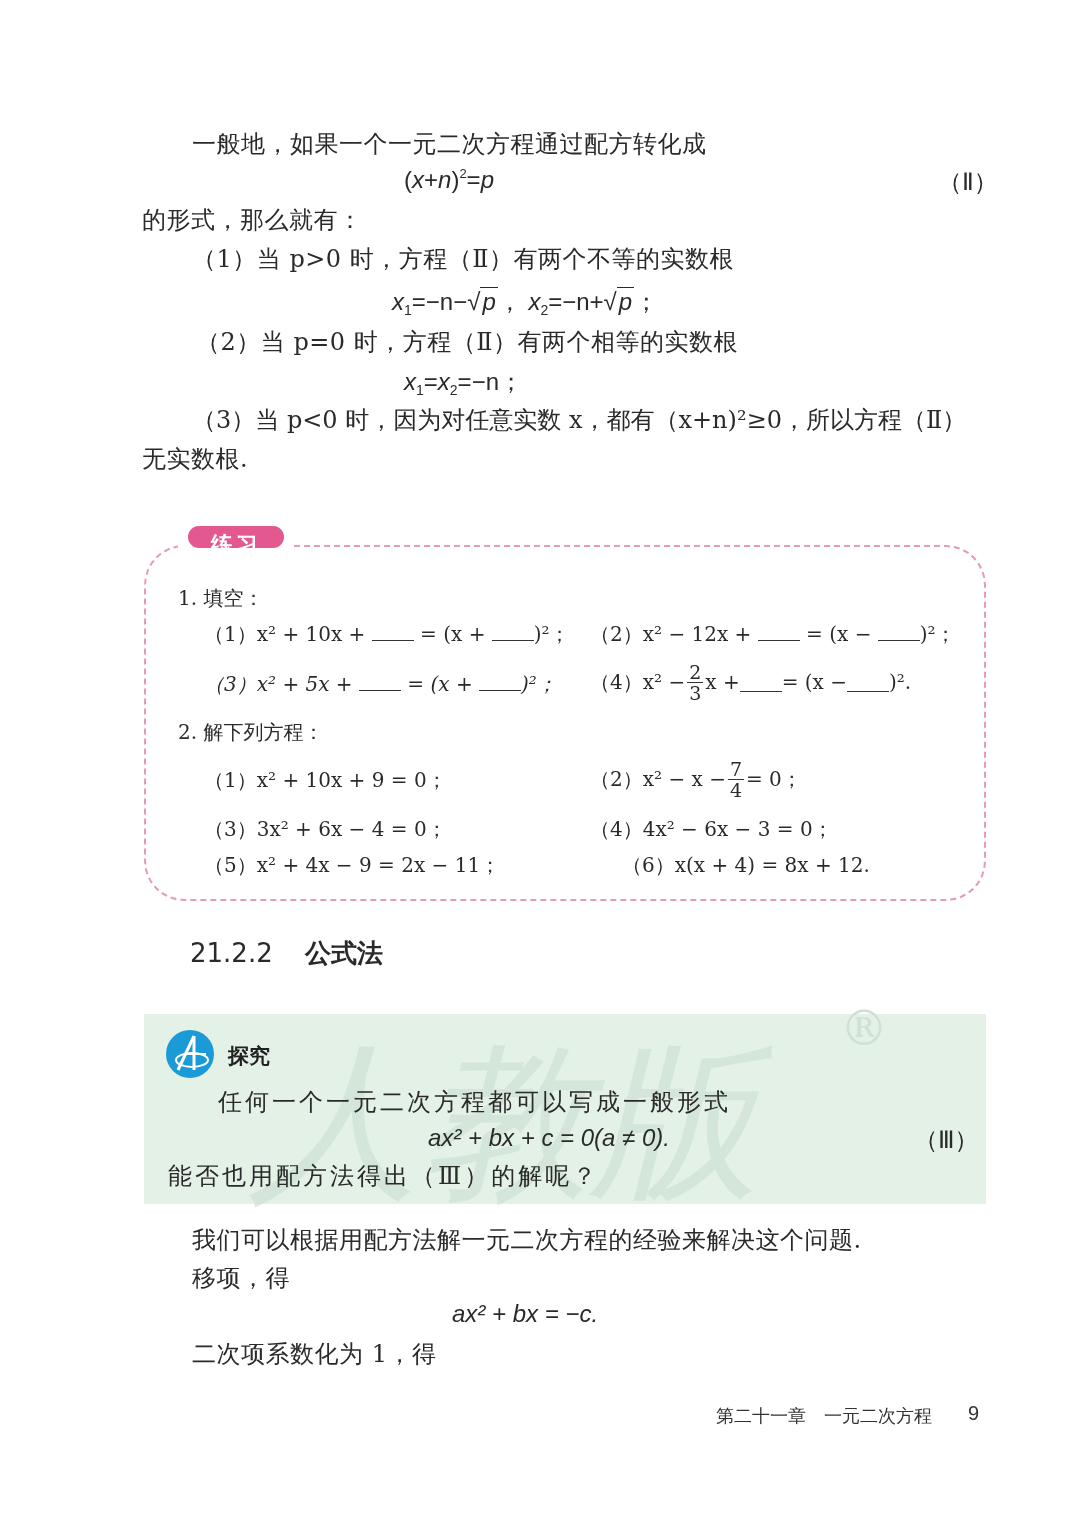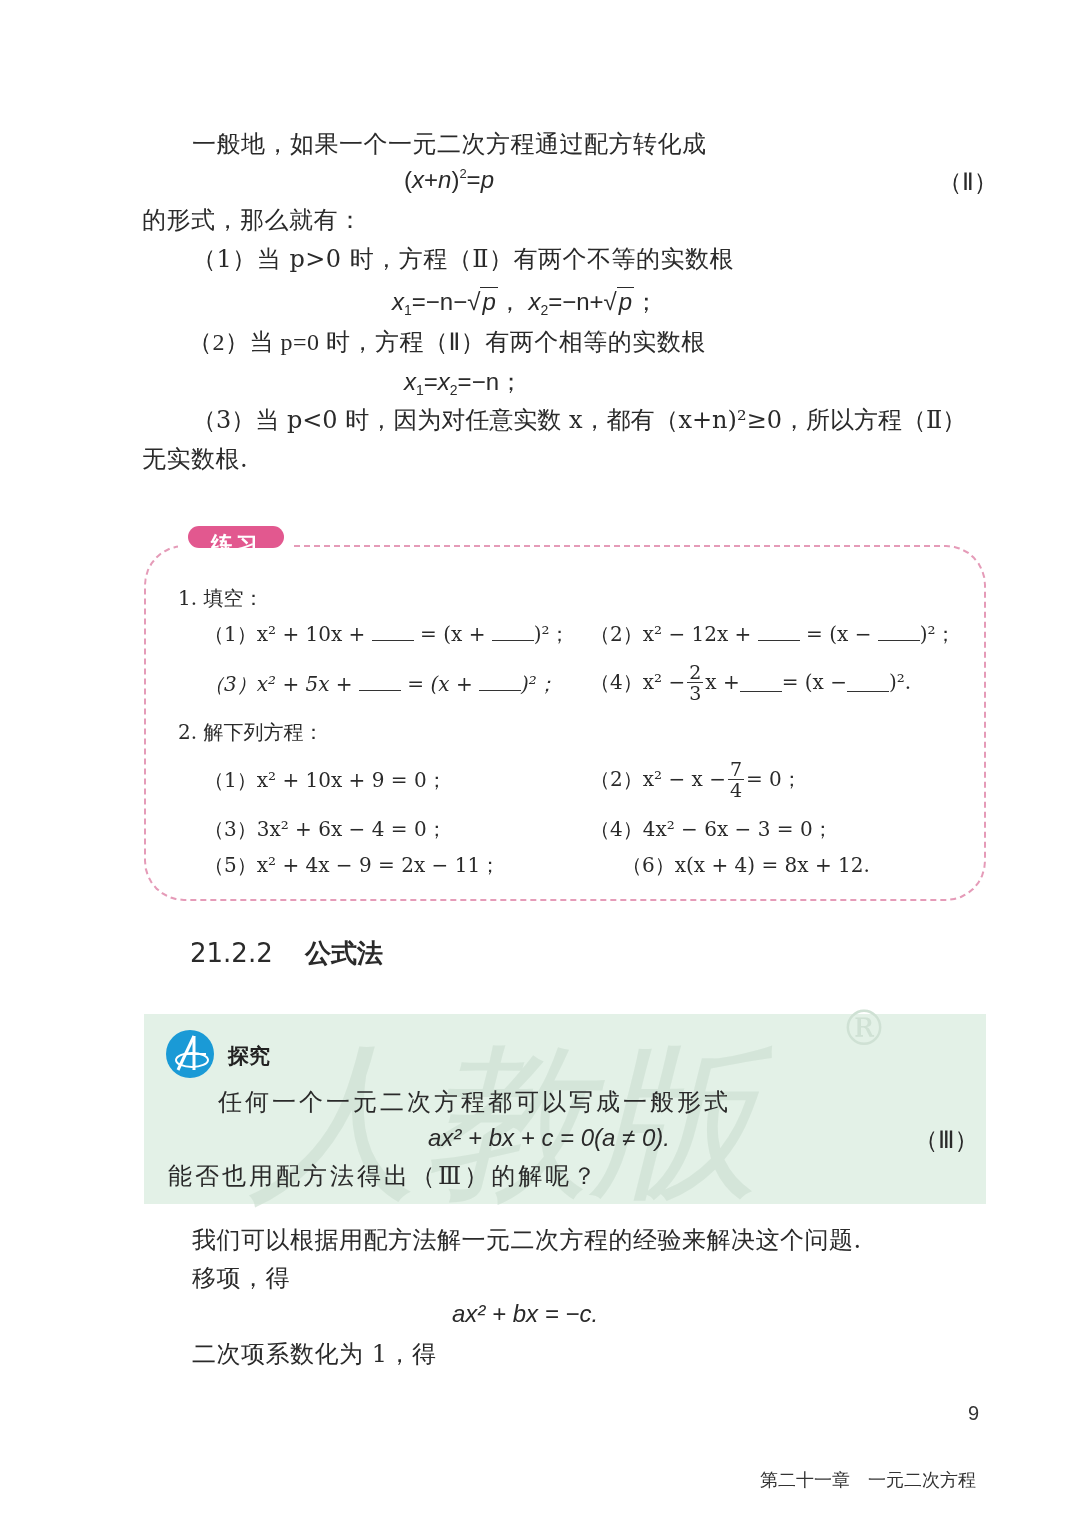--- a/index.html
+++ b/index.html
@@ -51,21 +51,21 @@
 <div class="abs eqnum" style="left:938px;top:166px;">（Ⅱ）</div>
 
 <div class="abs txt" style="left:142px;top:204px;">的形式，那么就有：</div>
 <div class="abs txt" style="left:192px;top:243px;">（1）当 p&gt;0 时，方程（Ⅱ）有两个不等的实数根</div>
 
 <div class="abs math" style="left:392px;top:286px;">
   <i>x</i><sub>1</sub><span>=−n−</span>√<span class="sqrt">p</span><span>，</span>
   <i>x</i><sub>2</sub><span>=−n+</span>√<span class="sqrt">p</span><span>；</span>
 </div>
 
-<div class="abs txt" style="left:188px;top:326px;font-family:Liberation Serif, serif;">（2）当 p=0 时，方程（Ⅱ）有两个相等的实数根</div>
+<div class="abs txt" style="left:196px;top:326px;">（2）当 p=0 时，方程（Ⅱ）有两个相等的实数根</div>
 
 <div class="abs math" style="left:404px;top:366px;">
   <i>x</i><sub>1</sub><span>=</span><i>x</i><sub>2</sub><span>=−n；</span>
 </div>
 
 <div class="abs txt" style="left:192px;top:404px;letter-spacing:0;">（3）当 p&lt;0 时，因为对任意实数 x，都有（x+n)²≥0，所以方程（Ⅱ）</div>
 <div class="abs txt" style="left:142px;top:443px;">无实数根.</div>
 
 <div class="practice-box"></div>
 <div class="pill-mask"></div>
@@ -145,14 +145,14 @@
 <div class="abs txt" style="left:218px;top:1086px;letter-spacing:3px;">任何一个一元二次方程都可以写成一般形式</div>
 <div class="abs math" style="left:428px;top:1124px;font-style:italic;">ax² + bx + c = 0(a ≠ 0).</div>
 <div class="abs eqnum" style="left:914px;top:1124px;">（Ⅲ）</div>
 <div class="abs txt" style="left:168px;top:1160px;letter-spacing:3px;">能否也用配方法得出（Ⅲ）的解呢？</div>
 
 <div class="abs txt" style="left:192px;top:1224px;">我们可以根据用配方法解一元二次方程的经验来解决这个问题.</div>
 <div class="abs txt" style="left:192px;top:1262px;">移项，得</div>
 <div class="abs math" style="left:452px;top:1300px;font-style:italic;">ax² + bx = −c.</div>
 <div class="abs txt" style="left:192px;top:1338px;">二次项系数化为 1，得</div>
 
-<div class="abs" style="left:716px;top:1468px;font-size:18px;color:#333;white-space:nowrap;margin-left:44px;">第二十一章　一元二次方程</div>
+<div class="abs" style="left:716px;top:1404px;font-size:18px;color:#333;white-space:nowrap;">第二十一章　一元二次方程</div>
 <div class="abs" style="left:968px;top:1402px;font-size:20px;font-family:'Liberation Sans',sans-serif;color:#333;">9</div>
 
 </body></html>

